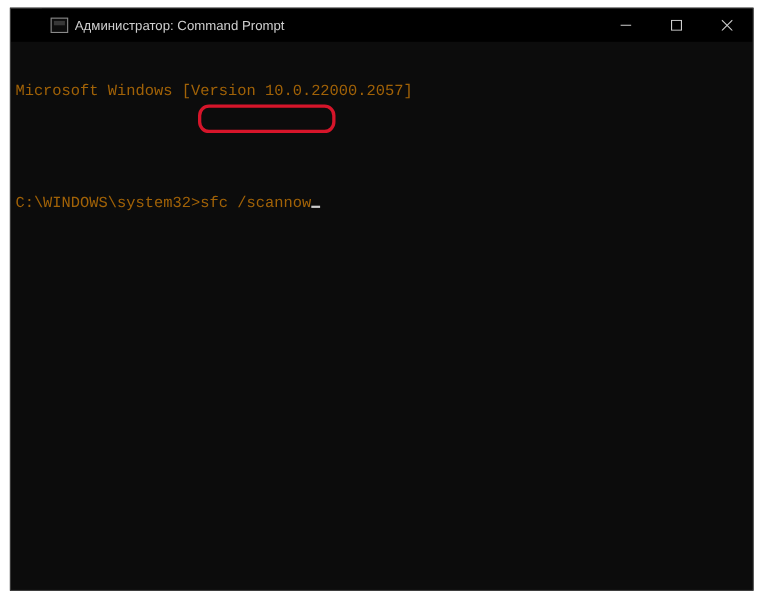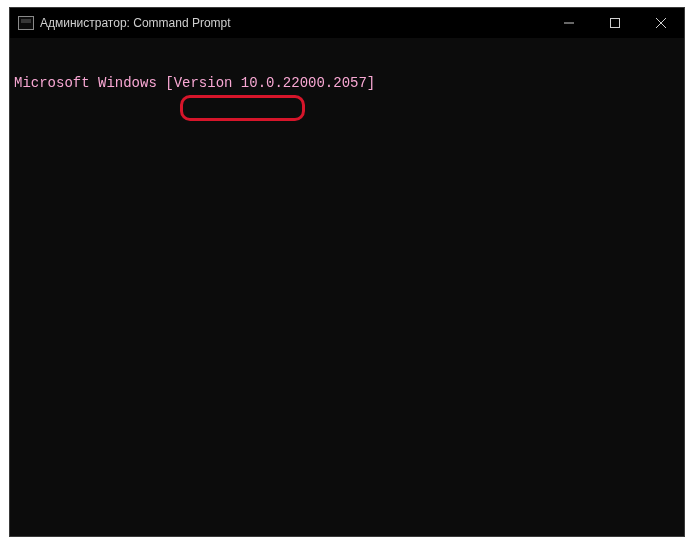--- a/index.html
+++ b/index.html
@@ -23,20 +23,21 @@
   }
   .titlebar {
     height: 30px;
     background: #000;
     display: flex;
     align-items: center;
     color: #cfcfcf;
     font-family: 'Segoe UI', Tahoma, sans-serif;
     font-size: 12px;
     user-select: none;
+    margin-left: 28px;
   }
   .title-left {
     display: flex;
     align-items: center;
     padding-left: 8px;
     gap: 6px;
     flex: 1;
     min-width: 0;
   }
   .app-icon {
@@ -63,21 +64,21 @@
     display: flex;
     align-items: center;
     justify-content: center;
     color: #cfcfcf;
     cursor: pointer;
   }
   .win-btn svg { display:block; }
   .terminal {
     flex: 1;
     background: #0c0c0c;
-    color: #f9a8d4;
+    color: #a16207;
     font-size: 14px;
     line-height: 17px;
     padding: 3px 4px;
     white-space: pre;
     overflow: hidden;
     position: relative;
   }
   .line { white-space: pre; }
   .blank { height: 17px; }
   .cursor {
@@ -120,16 +121,17 @@
             <line x1="0" y1="0" x2="10" y2="10" stroke="currentColor" stroke-width="1"></line>
             <line x1="10" y1="0" x2="0" y2="10" stroke="currentColor" stroke-width="1"></line>
           </svg>
       </div>
     </div>
   </div>
 
   <div class="terminal">
     <div class="line">Microsoft Windows [Version 10.0.22000.2057]</div>
     <div class="blank"></div>
+    <div class="line"><span>C:\WINDOWS\system32&gt;</span><span>sfc /scannow</span><span class="cursor"></span></div>
 
     <div class="highlight-box" id="hl" style="left: 170px; top: 57px; width: 125px; height: 26px;"></div>
   </div>
 </div>
 
 </body></html>

